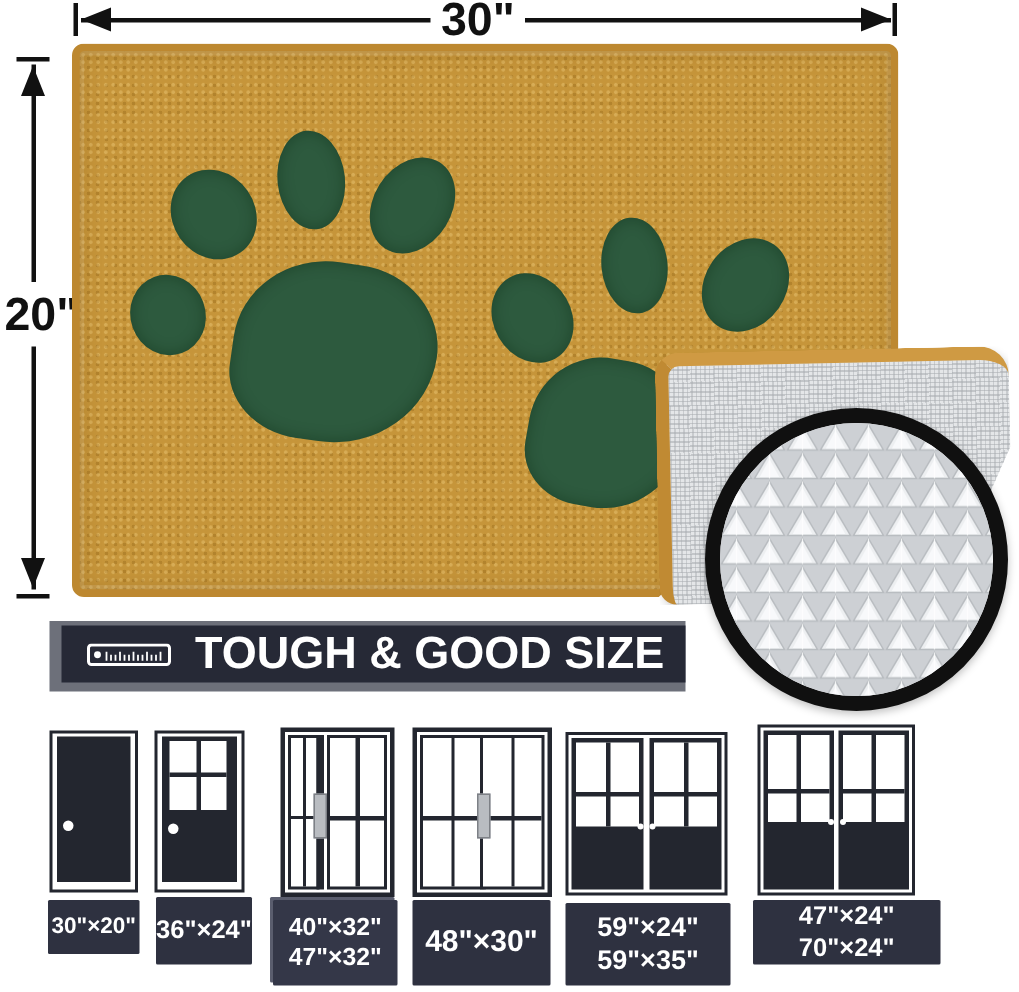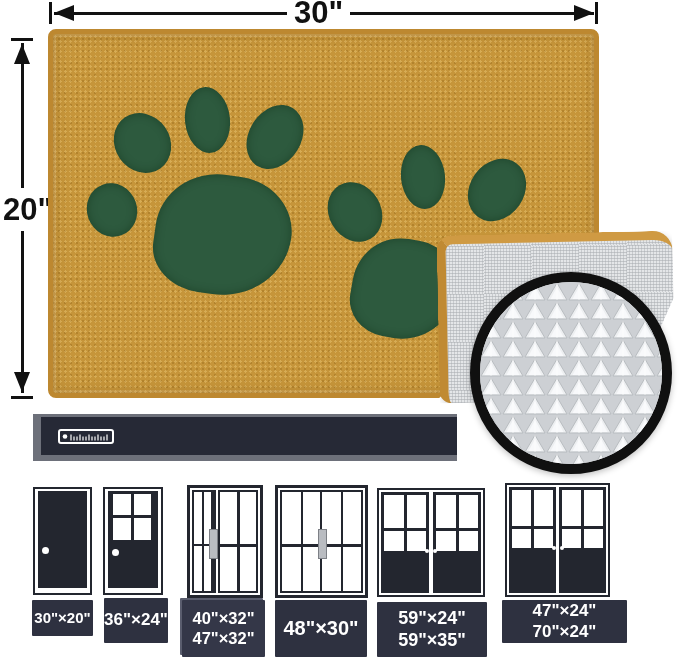--- a/index.html
+++ b/index.html
@@ -153,20 +153,21 @@
           <line x1="28" y1="11.5" x2="28" y2="7.5"></line>
         <line x1="31" y1="11.5" x2="31" y2="5.5"></line>
           <line x1="34" y1="11.5" x2="34" y2="7.5"></line>
         <line x1="37" y1="11.5" x2="37" y2="7.5"></line>
           <line x1="40" y1="11.5" x2="40" y2="5.5"></line>
         <line x1="43" y1="11.5" x2="43" y2="7.5"></line>
           <line x1="46" y1="11.5" x2="46" y2="7.5"></line>
         <line x1="49" y1="11.5" x2="49" y2="5.5"></line>
       </g>
     </svg>
+    <span class="title">TOUGH &amp; GOOD SIZE</span>
   </div>
 
   <div class="abs door" style="left:33px;top:487px;width:59px;height:108px;">
     <div class="leaf">
       <div class="knob" style="left:4px;top:58%;"></div>
     </div>
   </div>
   <div class="abs sizetag" style="left:32px;top:600px;width:61px;height:36px;font-size:15px;">
     <span>30"×20"</span>
   </div>

